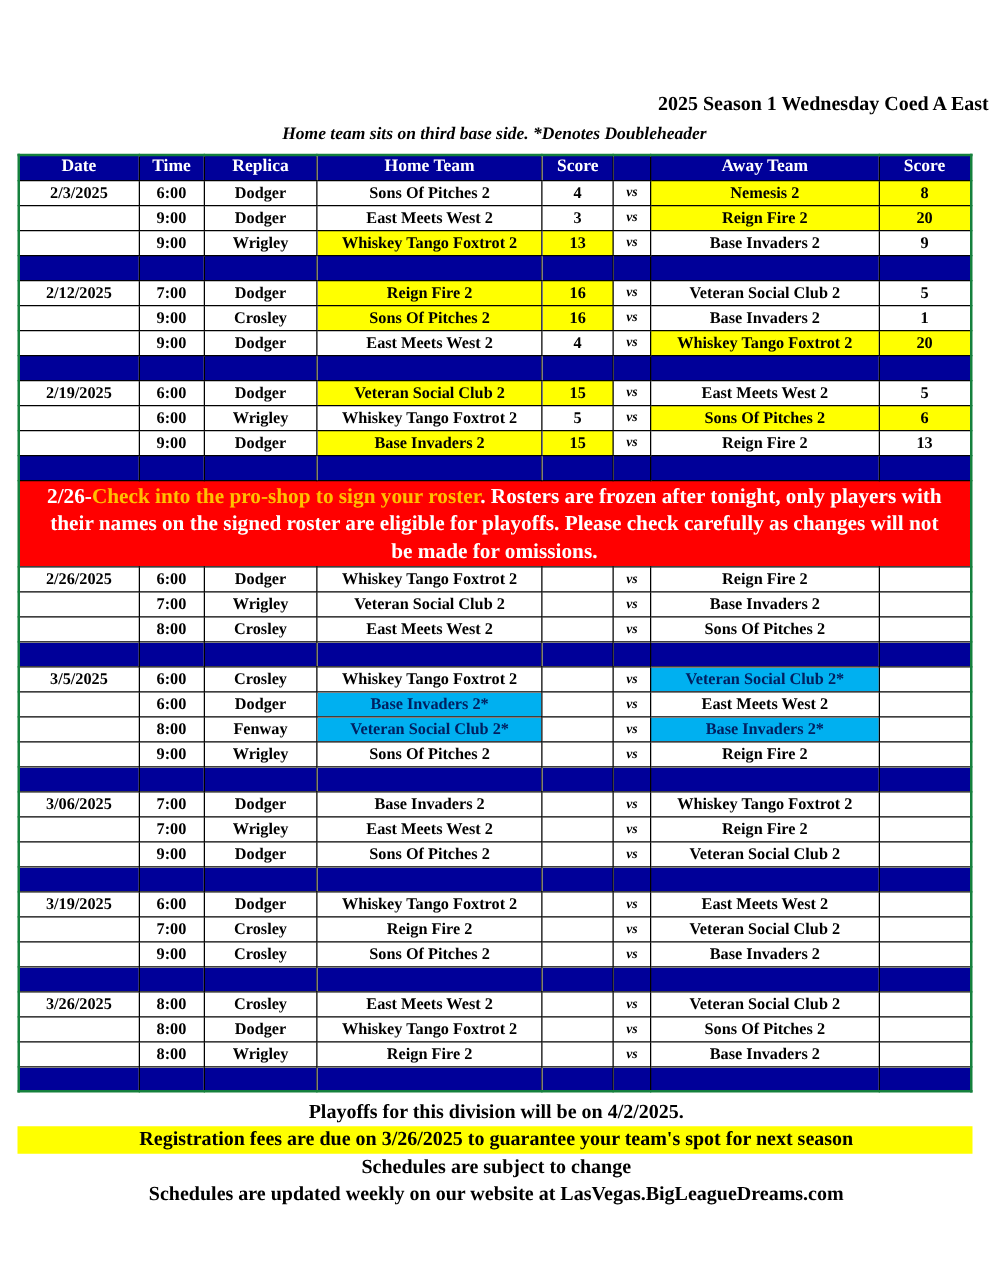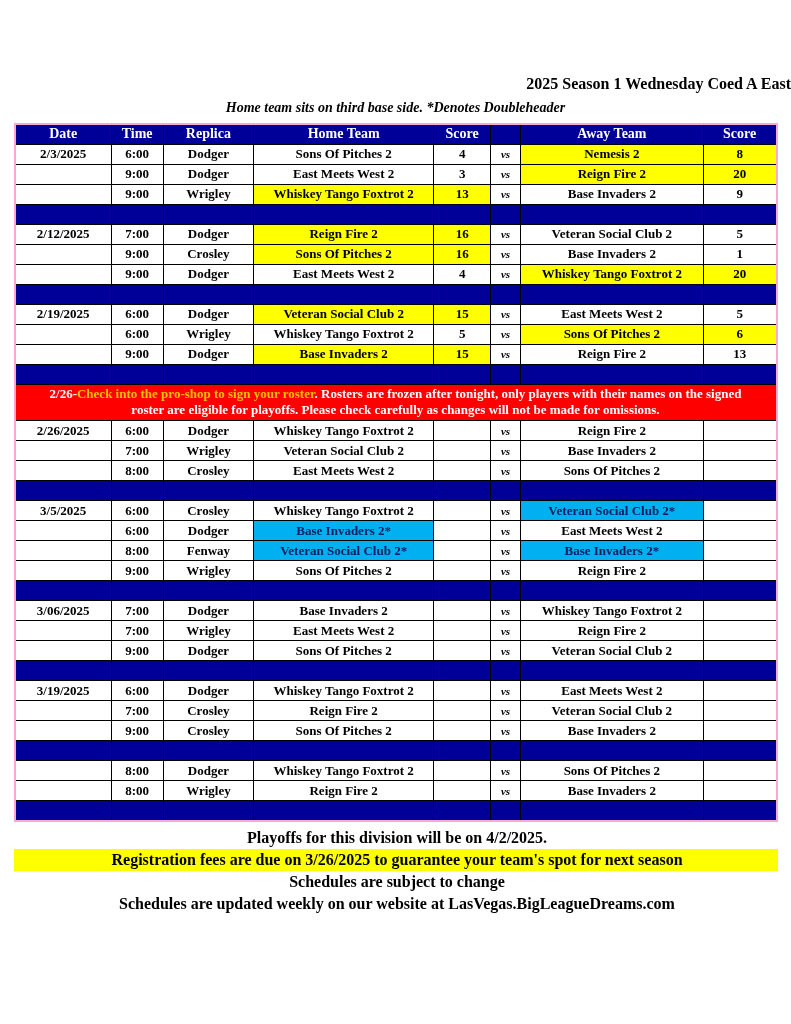--- a/index.html
+++ b/index.html
@@ -10,41 +10,41 @@
     color: #000;
   }
   .page { padding-top: 72px; }
   .title { text-align: center; font-size: 25px; font-weight: bold; letter-spacing: .2px; }
   .subtitle { text-align: right; font-size: 16px; font-weight: bold; margin-top: 3px; }
   .note { text-align: center; font-size: 14px; font-weight: bold; font-style: italic; margin-top: 7px; }
 
   table.sched {
     width: 764px; margin: 7px auto 0 auto;
     border-collapse: collapse; table-layout: fixed;
-    border: 2px solid #f9a8d4;
+    border: 2px solid #15803d;
   }
   col.c-date { width: 12.7%; } col.c-time { width: 6.8%; }
   col.c-replica { width: 11.9%; } col.c-home { width: 23.6%; }
   col.c-hscore { width: 7.5%; } col.c-vs { width: 3.9%; }
   col.c-away { width: 24.0%; } col.c-ascore { width: 9.6%; }
 
   .sched th, .sched td {
     border: 1px solid #000; height: 20px;
     text-align: center; vertical-align: middle;
     font-weight: bold; font-size: 13px;
     white-space: nowrap; overflow: hidden; padding: 0 2px;
   }
   .sched thead th { background: var(--navy, #000099); color: #fff; font-size: 14px; }
   tr.sep td { background: var(--navy, #000099); height: 20px; }
   td.vs { font-style: italic; font-size: 11px; }
   td.hl-yellow { background: var(--yellow, #ffff00); }
   td.hl-cyan { background: var(--cyan, #00b0f0); color: var(--cyan-text, #002060); }
   tr.banner td {
     background: var(--red, #ff0000); color: #fff;
-    height: 36px; font-size: 13px; line-height: 1.3;
+    height: 36px; font-size: 17px; line-height: 1.3;
     white-space: normal; padding: 1px 22px; text-align: center;
   }
   .banner-hl { color: var(--gold, #ffc000); }
 
   .footer { width: 764px; margin: 5px auto 0 auto; }
   .footer-line { font-size: 16px; font-weight: bold; line-height: 22px; padding-left: 3px; text-align: center; }
   .footer-line.hl { background: var(--yellow, #ffff00); }
 </style>
 </head>
 <body>
@@ -364,20 +364,30 @@
           <td></td>
           <td></td>
           <td></td>
           <td></td>
           <td></td>
           <td></td>
           <td></td>
           <td></td>
         </tr>
         <tr>
+          <td>3/26/2025</td>
+          <td>8:00</td>
+          <td>Crosley</td>
+          <td>East Meets West 2</td>
+          <td></td>
+          <td class="vs">vs</td>
+          <td>Veteran Social Club 2</td>
+          <td></td>
+        </tr>
+        <tr>
           <td></td>
           <td>8:00</td>
           <td>Dodger</td>
           <td>Whiskey Tango Foxtrot 2</td>
           <td></td>
           <td class="vs">vs</td>
           <td>Sons Of Pitches 2</td>
           <td></td>
         </tr>
         <tr>

